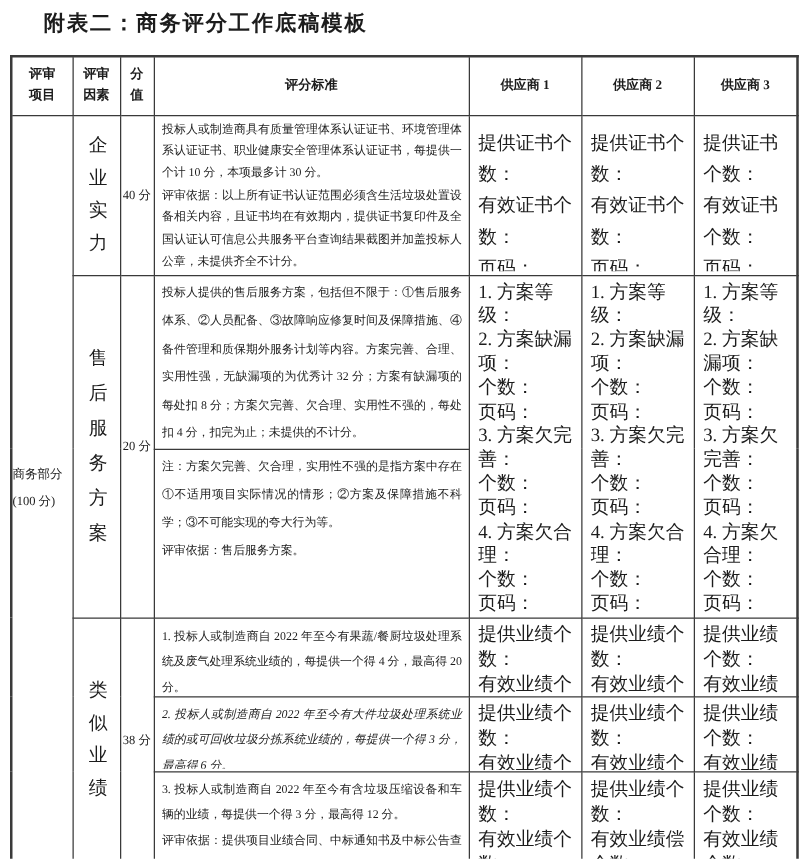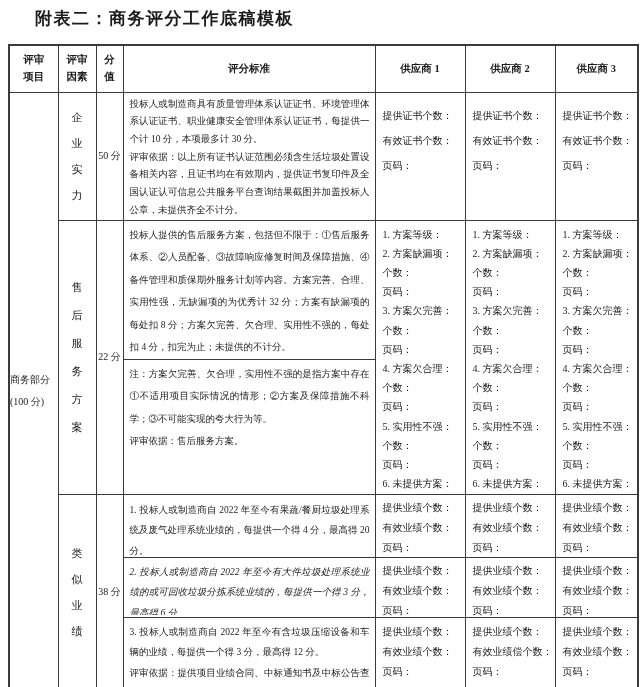--- a/index.html
+++ b/index.html
@@ -30,39 +30,39 @@
   tr.r3b{height:60px;}
   tr.r3c{height:73px;}
 
   td.project-cell{
     vertical-align:middle;font-size:10px;line-height:22px;
     padding:2px 1px 2px 3px;white-space:pre-line;text-align:left;
   }
   td.factor-cell{vertical-align:middle;text-align:center;}
   .vtext{
     width:12px;margin:0 auto;word-break:break-all;
-    font-size:11px;line-height:26px;text-align:center;
+    font-size:15px;line-height:26px;text-align:center;
   }
   .vtext.long{line-height:28px;text-align:center;}
   td.score-cell{
     vertical-align:middle;text-align:center;font-size:10px;white-space:nowrap;
   }
   td.criteria-cell,td.supplier-cell{vertical-align:top;}
   .cbox{
     font-size:9.5px;text-align:justify;white-space:pre-line;
     padding:3px 5px 0 6px;overflow:hidden;
   }
   .cbox.b-r1{height:121px;line-height:17.7px;}
   .cbox.b-r2a{height:132px;line-height:22.5px;}
   .cbox.b-r2b{height:128px;line-height:22.5px;}
   .cbox.b-r3a{height:56px;line-height:20.5px;padding-top:5px;}
   .cbox.b-r3b{height:53px;line-height:20.5px;padding-top:4px;font-style:italic;}
   .cbox.b-r3c{height:66px;line-height:20.5px;padding-top:4px;}
   .sbox{
-    font-size:10px;text-align:left;white-space:pre-line;
+    font-size:15px;text-align:left;white-space:pre-line;
     padding:0 2px 0 7px;overflow:hidden;
   }
   .sbox.b-r1{height:114px;line-height:25px;padding-top:10px;}
   .sbox.b-r2{height:268px;line-height:19.2px;padding-top:4px;}
   .sbox.b-r3a{height:58px;line-height:20px;padding-top:3px;}
   .sbox.b-r3b{height:55px;line-height:20px;padding-top:3px;}
   .sbox.b-r3c{height:68px;line-height:20px;padding-top:4px;}
 </style>
 </head>
 <body>
@@ -93,21 +93,21 @@
       <th>供应商 3</th>
     </tr>
   </thead>
   <tbody>
     <tr class="r1">
       <td class="project-cell" rowspan="6">商务部分
 (100 分)</td>
       <td class="factor-cell">
         <div class="vtext">企业实力</div>
       </td>
-      <td class="score-cell">50 分</td>
+      <td class="score-cell">40 分</td>
       <td class="criteria-cell">
         <div class="cbox b-r1">投标人或制造商具有质量管理体系认证证书、环境管理体系认证证书、职业健康安全管理体系认证证书，每提供一个计 10 分，本项最多计 30 分。
 评审依据：以上所有证书认证范围必须含生活垃圾处置设备相关内容，且证书均在有效期内，提供证书复印件及全国认证认可信息公共服务平台查询结果截图并加盖投标人公章，未提供齐全不计分。</div>
       </td>
       <td class="supplier-cell">
         <div class="sbox b-r1">提供证书个数：
 有效证书个数：
 页码：</div>
       </td>
       <td class="supplier-cell">
@@ -118,21 +118,21 @@
       <td class="supplier-cell">
         <div class="sbox b-r1">提供证书个数：
 有效证书个数：
 页码：</div>
       </td>
     </tr>
     <tr class="r2a">
       <td class="factor-cell" rowspan="2">
         <div class="vtext long">售后服务方案</div>
       </td>
-      <td class="score-cell" rowspan="2">22 分</td>
+      <td class="score-cell" rowspan="2">20 分</td>
       <td class="criteria-cell">
         <div class="cbox b-r2a">投标人提供的售后服务方案，包括但不限于：①售后服务体系、②人员配备、③故障响应修复时间及保障措施、④备件管理和质保期外服务计划等内容。方案完善、合理、实用性强，无缺漏项的为优秀计 32 分；方案有缺漏项的每处扣 8 分；方案欠完善、欠合理、实用性不强的，每处扣 4 分，扣完为止；未提供的不计分。</div>
       </td>
       <td class="supplier-cell" rowspan="2">
         <div class="sbox b-r2">1. 方案等级：
 2. 方案缺漏项：
 个数：
 页码：
 3. 方案欠完善：
 个数：

